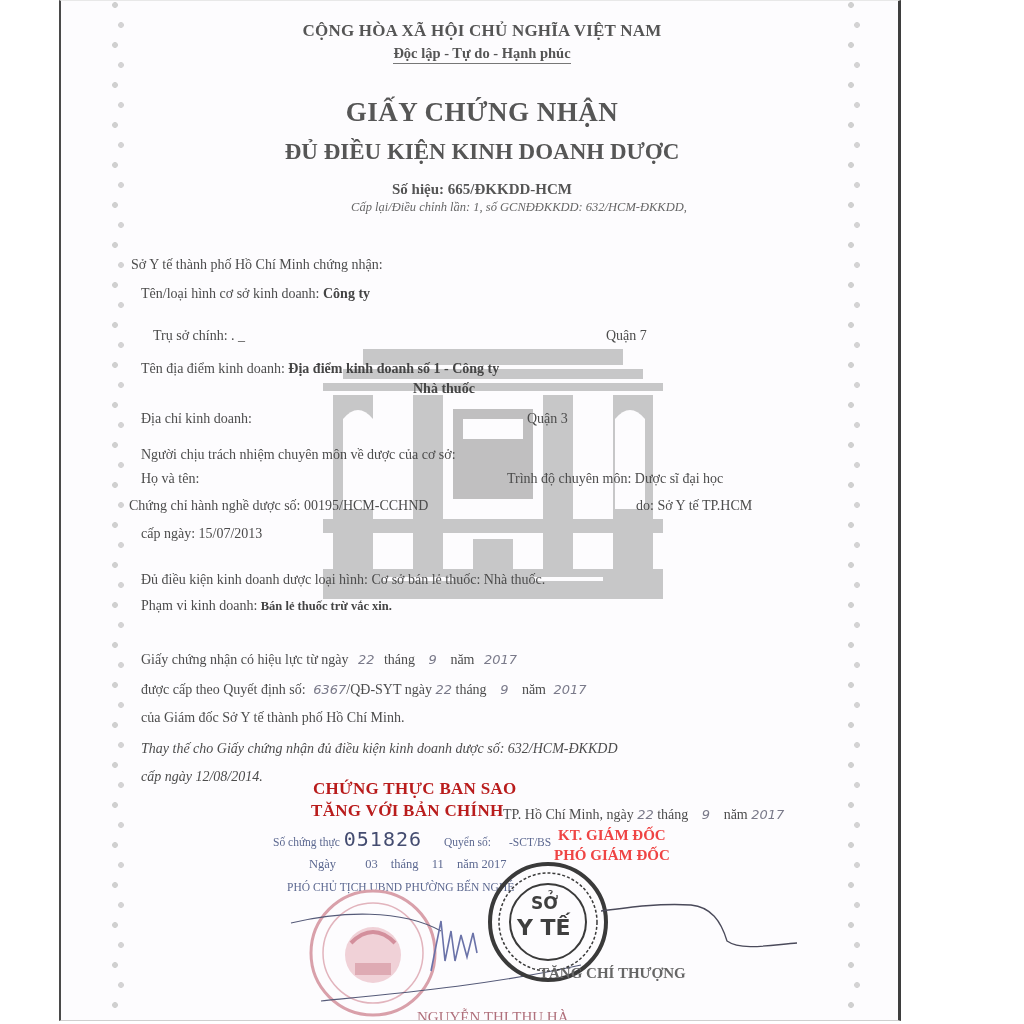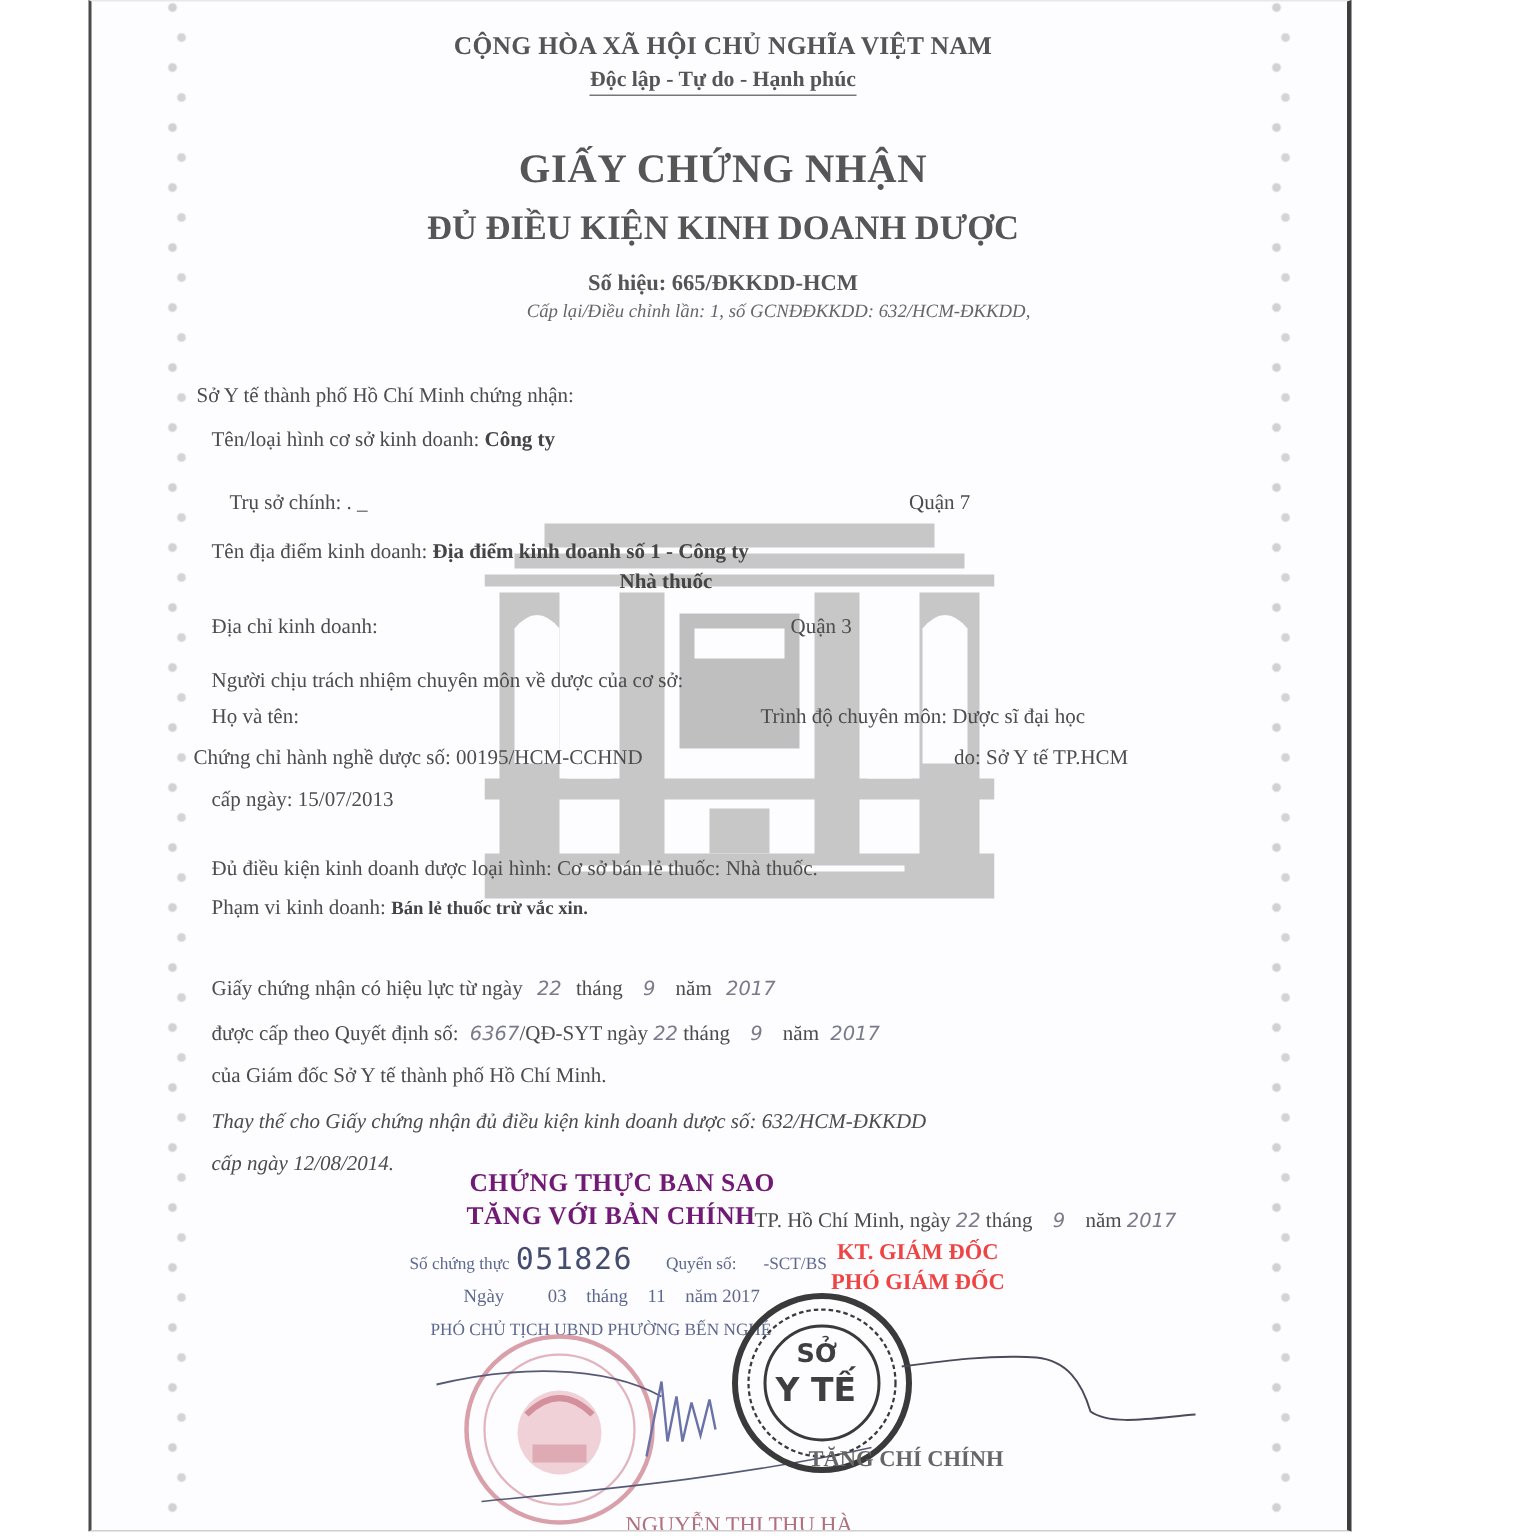--- a/index.html
+++ b/index.html
@@ -39,21 +39,21 @@
   .reissue-date { top: 217px; font-size: 12.5px; font-style: italic; color: #666; }
 
   .line { font-size: 14px; color: #4c4c4c; }
   .line b { color: #444; }
   .hand { font-family: "DejaVu Sans", sans-serif; font-style: italic; color: #7a7a8a; font-size: 13px; }
 
   
   .watermark { position: absolute; left: 262px; top: 338px; width: 340px; height: 280px; opacity: 0.55; }
 
   
-  .cert-stamp { color: #701a75; font-weight: bold; }
+  .cert-stamp { color: #b91c1c; font-weight: bold; }
   .cert-stamp.big { font-size: 17px; letter-spacing: 0.3px; }
   .cert-stamp.small { font-size: 11.5px; font-weight: normal; color: #5c6890; }
   .cert-number { font-family: "DejaVu Sans Mono", monospace; font-size: 20px; color: #444c70; font-weight: normal; letter-spacing: 1px; }
 
   .sign-title { font-size: 15px; font-weight: bold; color: #ef4444; }
   .signer { font-size: 15px; font-weight: bold; color: #666; }
 </style>
 </head>
 <body>
 
@@ -218,15 +218,15 @@
     <circle cx="65" cy="65" r="49" fill="none" stroke="#3a3a3a" stroke-width="1.5" stroke-dasharray="3 2"></circle>
     <circle cx="65" cy="65" r="38" fill="none" stroke="#3a3a3a" stroke-width="2"></circle>
   </svg>
   <div class="abs" style="left:470px; top:892px; font-family:'DejaVu Sans', sans-serif; font-weight:bold; font-size:17px; color:#3f3f3f;">SỞ</div>
   <div class="abs" style="left:456px; top:914px; font-family:'DejaVu Sans', sans-serif; font-weight:bold; font-size:22px; color:#3f3f3f;">Y TẾ</div>
 
   <svg class="abs" style="left:540px; top:880px;" width="200" height="80" viewBox="0 0 200 80">
     <path d="M0 30 C30 26, 60 22, 90 24 C110 26, 120 40, 126 60 C140 70, 170 64, 196 62" fill="none" stroke="#4a4a5a" stroke-width="1.3"></path>
   </svg>
 
-  <div class="abs signer" style="left:478px; top:964px;">TĂNG CHÍ CHÍNH</div>
+  <div class="abs signer" style="left:478px; top:964px;">TĂNG CHÍ THƯỢNG</div>
 
 </div>
 
 </body></html>

